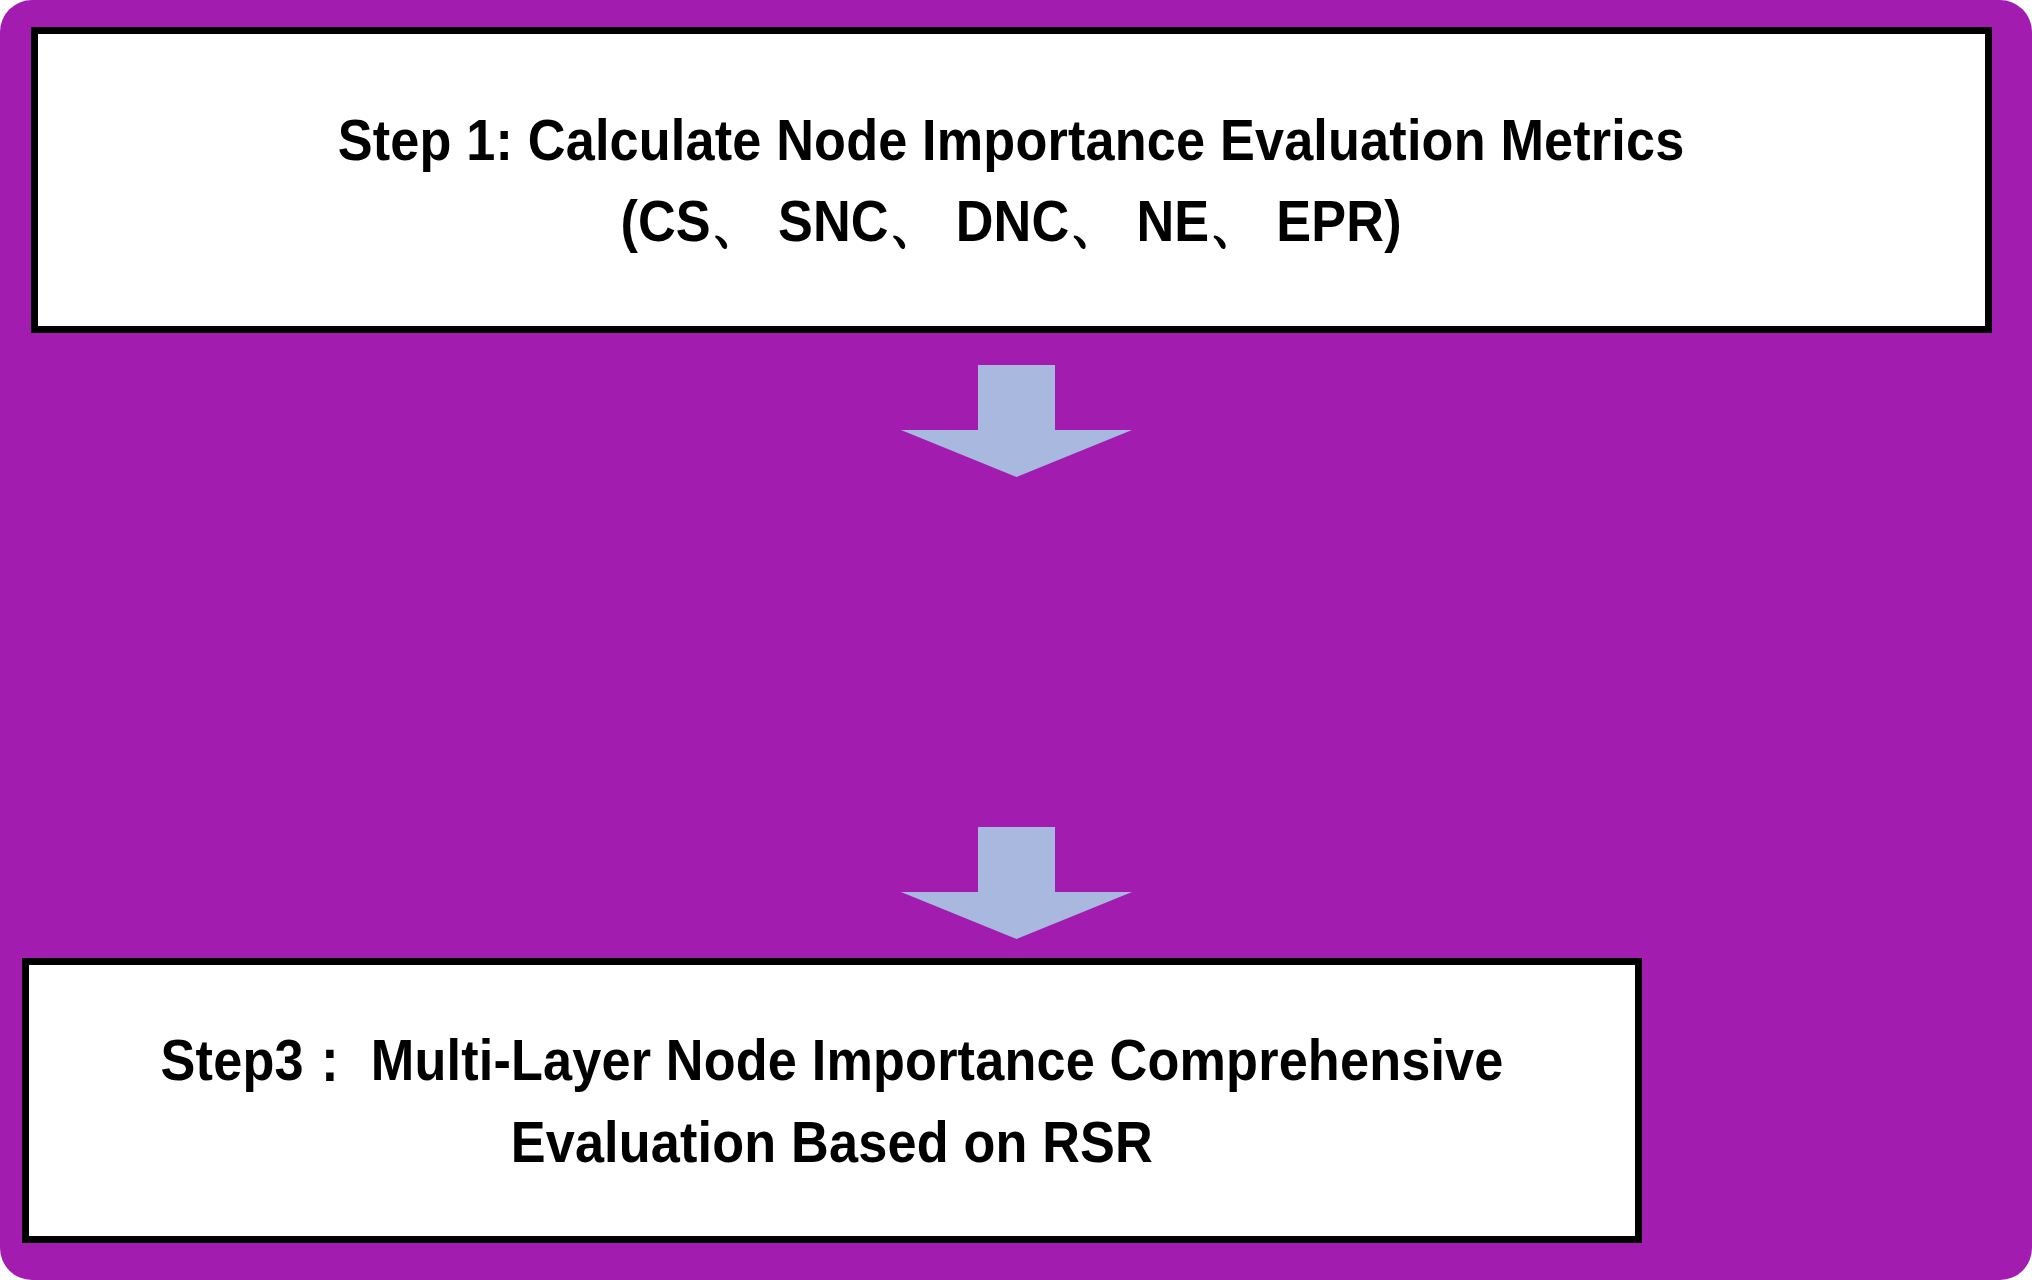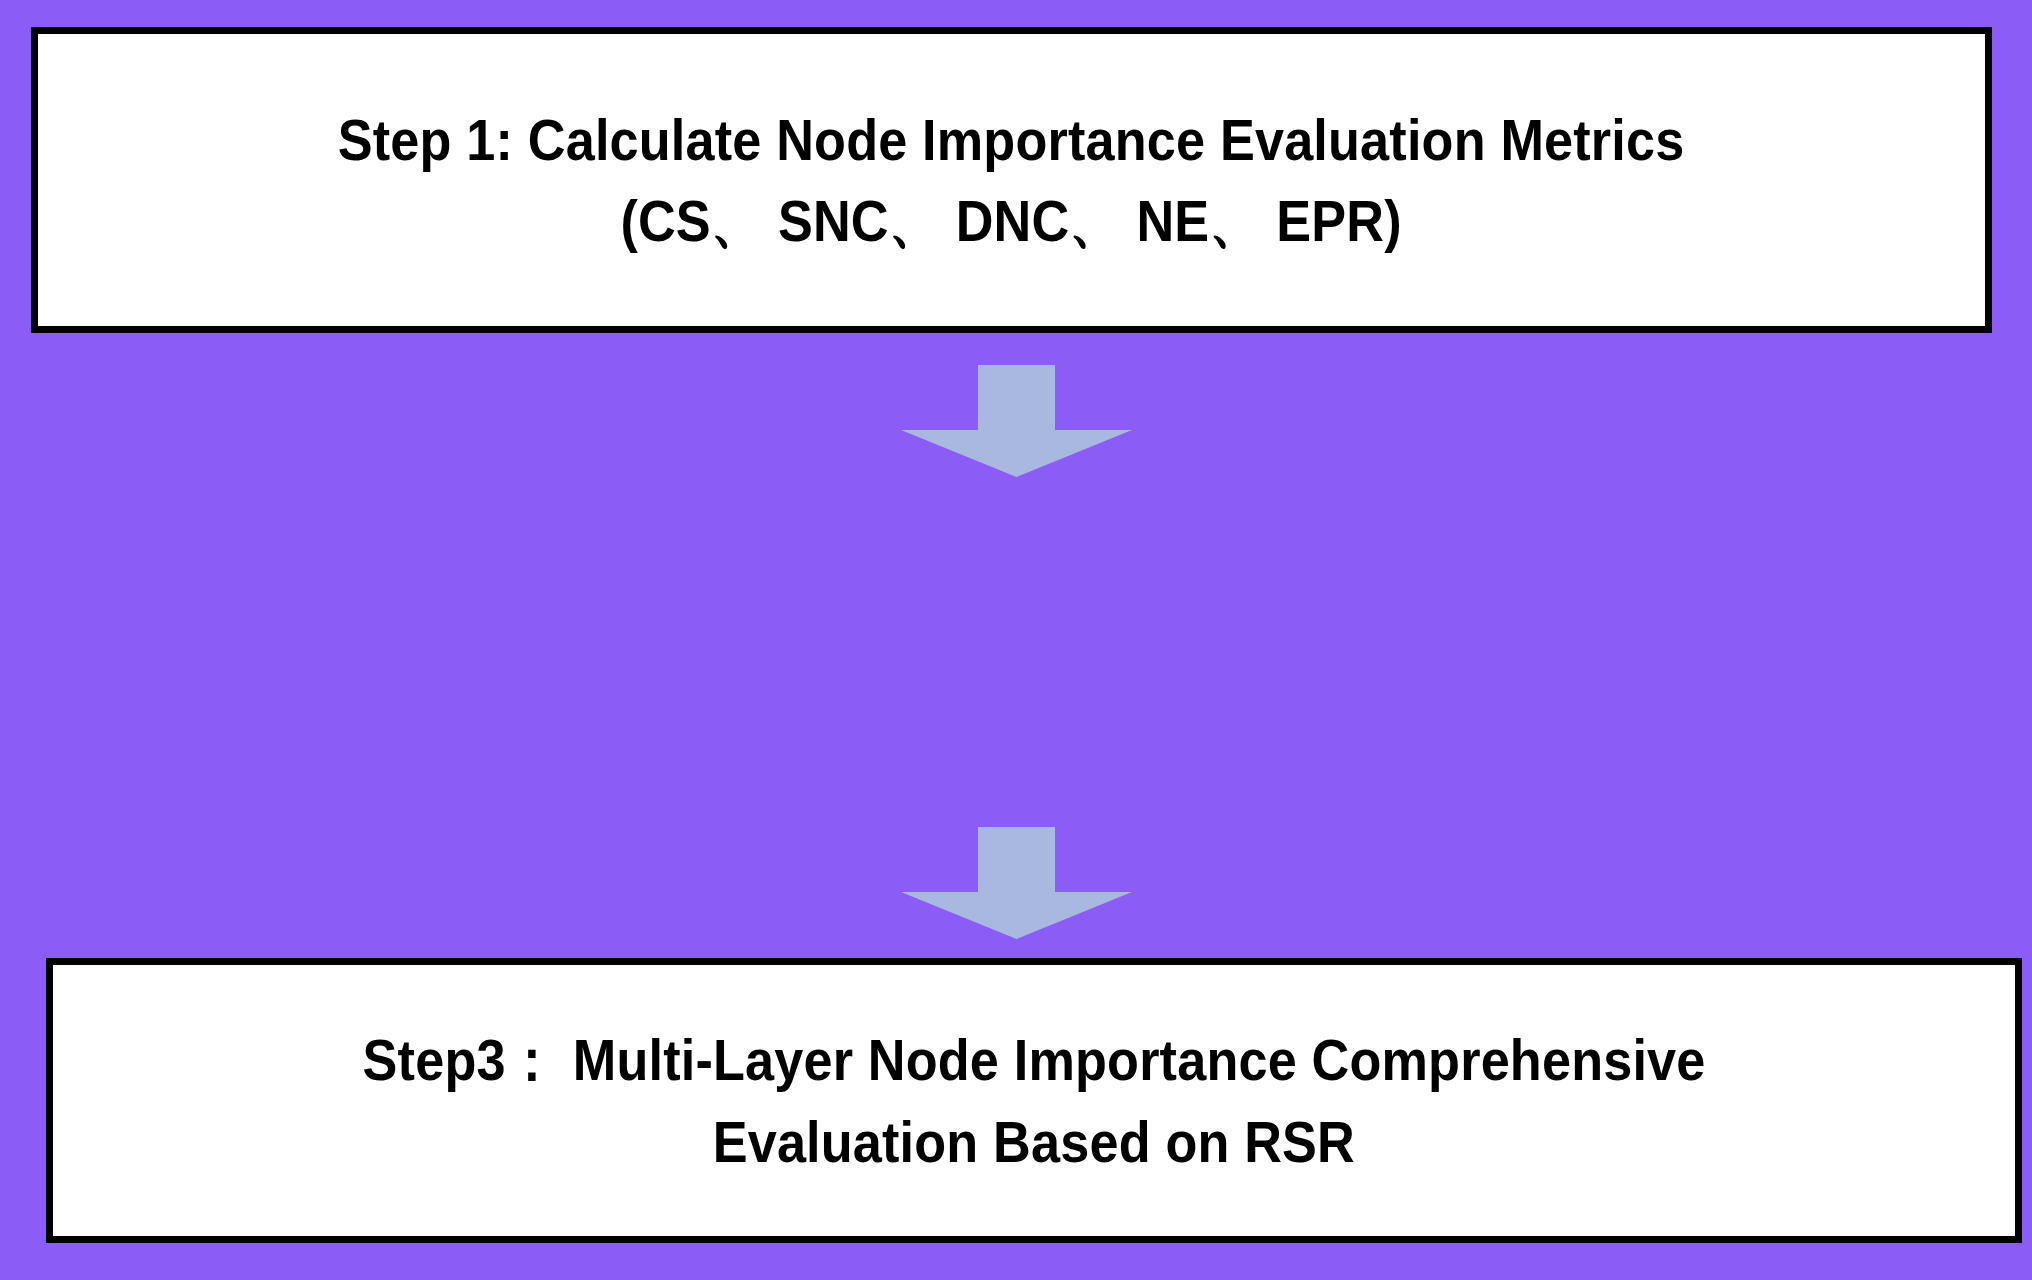--- a/index.html
+++ b/index.html
@@ -6,23 +6,24 @@
   html, body {
     margin: 0;
     padding: 0;
     background: #ffffff;
   }
 
   #canvas {
     position: relative;
     width: 2032px;
     height: 1280px;
-    background: #8b5cf6;
+    background: #a21caf;
     overflow: hidden;
     font-family: "Liberation Sans", "DejaVu Sans", sans-serif;
+    border-radius: 32px;
   }
 
   
   .step-box {
     position: absolute;
     box-sizing: border-box;
     background: #ffffff;
     border: 7px solid #000000;
     display: flex;
     flex-direction: column;
@@ -38,21 +39,21 @@
     white-space: nowrap;
     text-align: center;
     
     transform: scaleX(0.90);
     transform-origin: center center;
     letter-spacing: 0.2px;
   }
 
   #box-1 { left: 31px;  top: 27px;   width: 1961px; height: 306px; }
   #box-2 { left: 31px;  top: 493px;  width: 1967px; height: 304px; }
-  #box-3 { left: 22px;  top: 958px;  width: 1976px; height: 285px; margin-left: 24px; }
+  #box-3 { left: 22px;  top: 958px;  width: 1620px; height: 285px; }
 
   #box-1 .step-line:first-child { margin-bottom: 6px; }
   #box-2 .step-line:first-child { margin-bottom: 6px; }
   #box-3 .step-line:first-child { margin-bottom: 6px; }
 
   
   .flow-arrow {
     position: absolute;
     display: block;
   }

